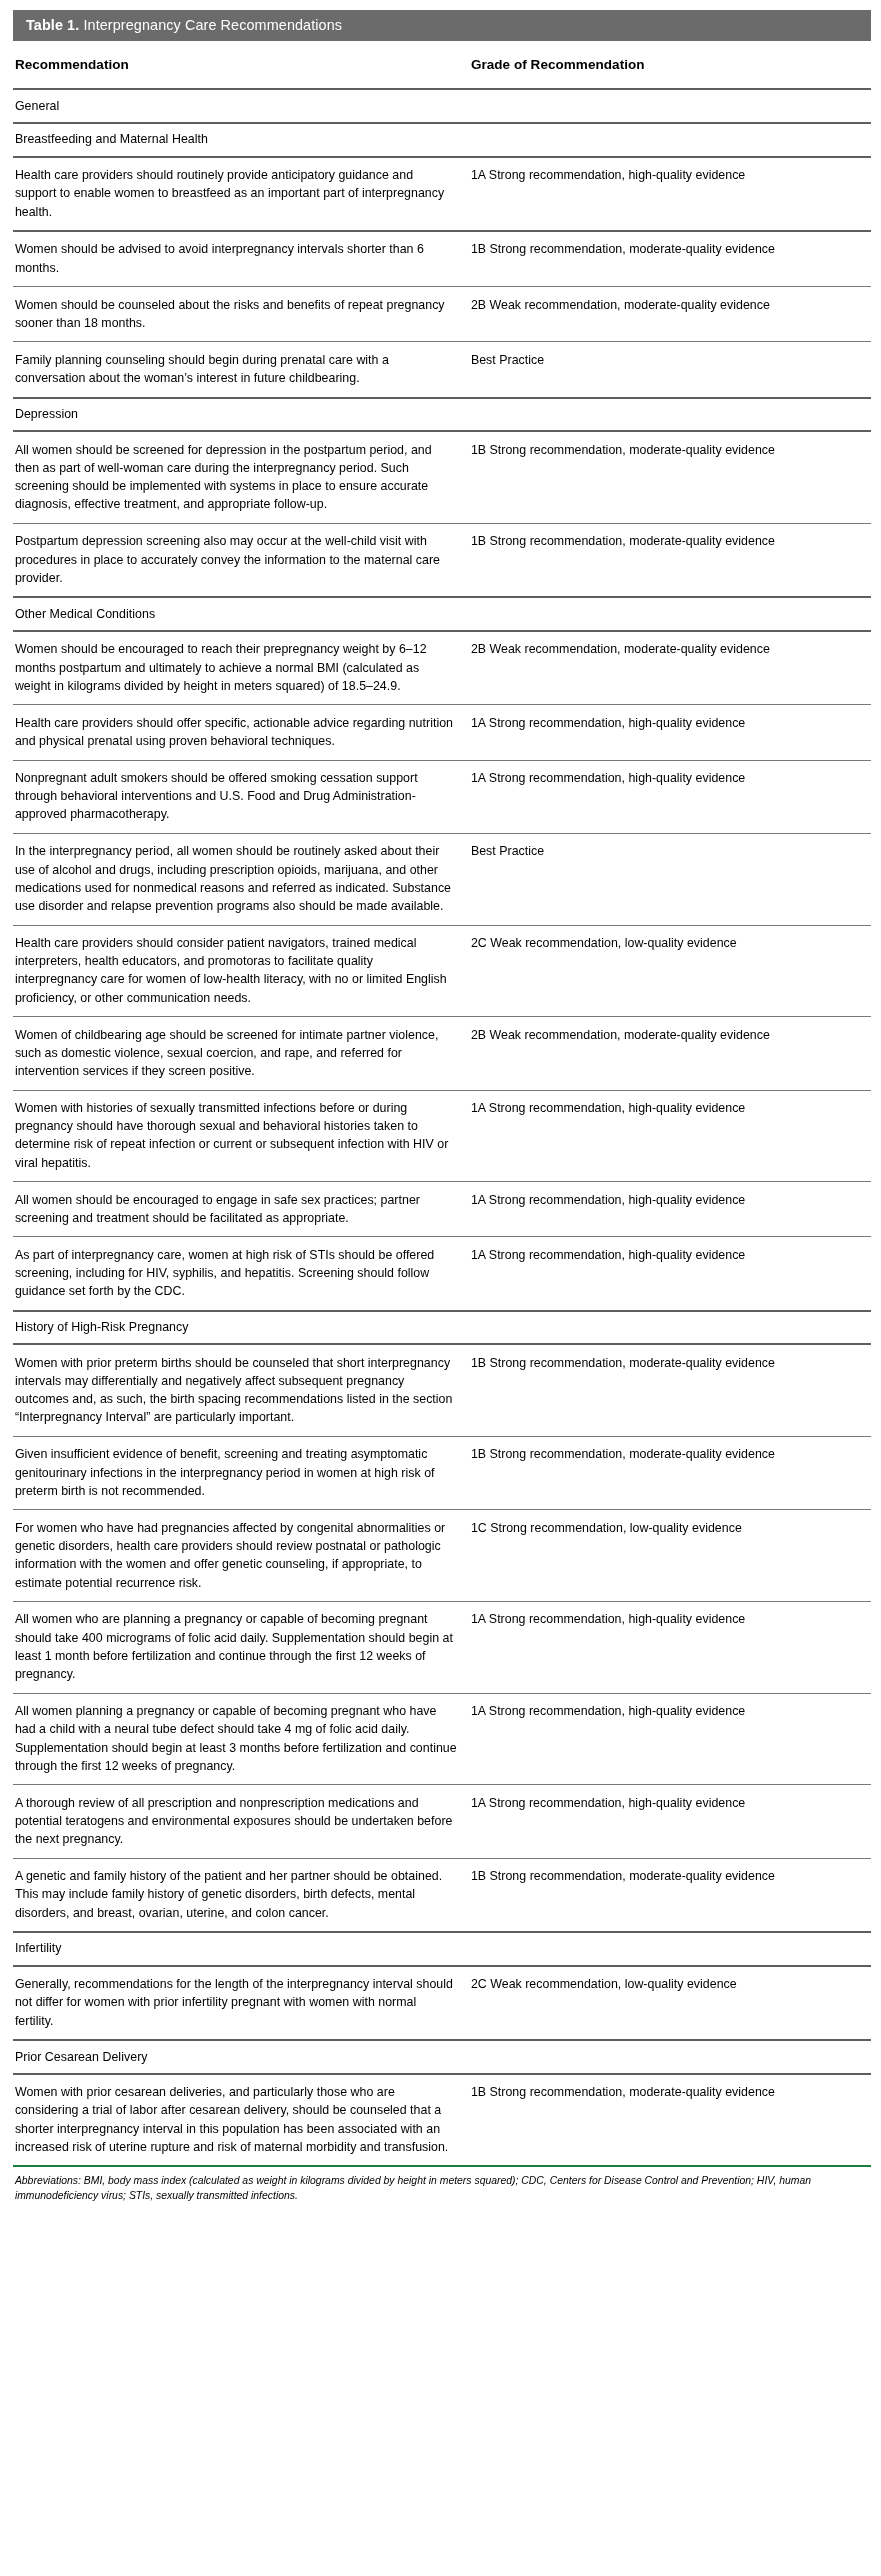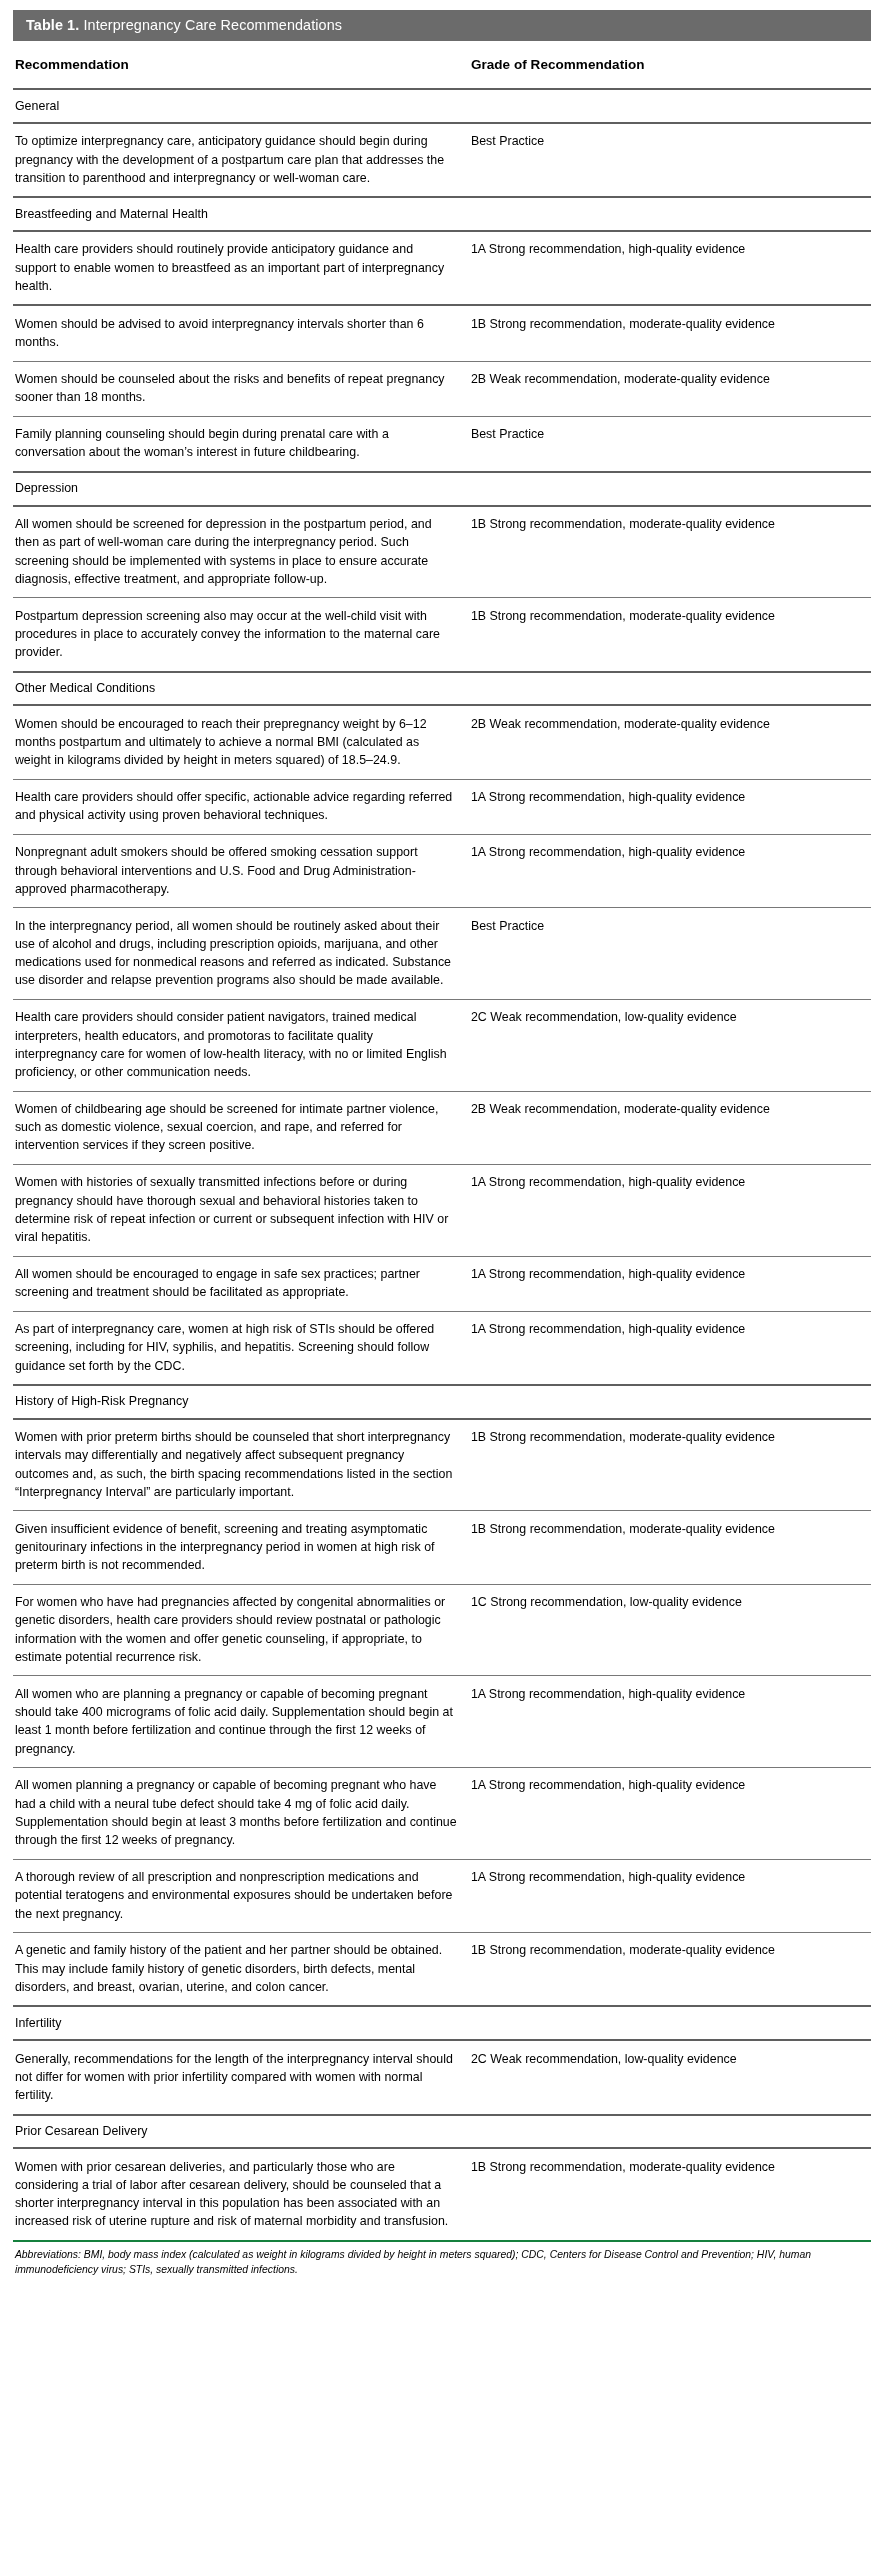--- a/index.html
+++ b/index.html
@@ -114,24 +114,20 @@
     <thead>
       <tr>
         <th class="col-head-1">Recommendation</th>
         <th class="col-head-2">Grade of Recommendation</th>
       </tr>
     </thead>
     <tbody id="table-body">
         <tr class="section-row">
           <td colspan="2">General</td>
         </tr>
-        <tr class="rec-row thick-bottom">
-          <td class="recommendation">To optimize interpregnancy care, anticipatory guidance should begin during pregnancy with the development of a postpartum care plan that addresses the transition to parenthood and interpregnancy or well-woman care.</td>
-          <td class="grade">Best Practice</td>
-        </tr>
         <tr class="section-row">
           <td colspan="2">Breastfeeding and Maternal Health</td>
         </tr>
         <tr class="rec-row thick-bottom">
           <td class="recommendation">Health care providers should routinely provide anticipatory guidance and support to enable women to breastfeed as an important part of interpregnancy health.</td>
           <td class="grade">1A Strong recommendation, high-quality evidence</td>
         </tr>
         <tr class="rec-row">
           <td class="recommendation">Women should be advised to avoid interpregnancy intervals shorter than 6 months.</td>
           <td class="grade">1B Strong recommendation, moderate-quality evidence</td>
@@ -156,21 +152,21 @@
           <td class="grade">1B Strong recommendation, moderate-quality evidence</td>
         </tr>
         <tr class="section-row">
           <td colspan="2">Other Medical Conditions</td>
         </tr>
         <tr class="rec-row">
           <td class="recommendation">Women should be encouraged to reach their prepregnancy weight by 6–12 months postpartum and ultimately to achieve a normal BMI (calculated as weight in kilograms divided by height in meters squared) of 18.5–24.9.</td>
           <td class="grade">2B Weak recommendation, moderate-quality evidence</td>
         </tr>
         <tr class="rec-row">
-          <td class="recommendation">Health care providers should offer specific, actionable advice regarding referred and physical activity using proven behavioral techniques.</td>
+          <td class="recommendation">Health care providers should offer specific, actionable advice regarding nutrition and physical prenatal using proven behavioral techniques.</td>
           <td class="grade">1A Strong recommendation, high-quality evidence</td>
         </tr>
         <tr class="rec-row">
           <td class="recommendation">Nonpregnant adult smokers should be offered smoking cessation support through behavioral interventions and U.S. Food and Drug Administration-approved pharmacotherapy.</td>
           <td class="grade">1A Strong recommendation, high-quality evidence</td>
         </tr>
         <tr class="rec-row">
           <td class="recommendation">In the interpregnancy period, all women should be routinely asked about their use of alcohol and drugs, including prescription opioids, marijuana, and other medications used for nonmedical reasons and referred as indicated. Substance use disorder and relapse prevention programs also should be made available.</td>
           <td class="grade">Best Practice</td>
         </tr>
@@ -222,21 +218,21 @@
           <td class="grade">1A Strong recommendation, high-quality evidence</td>
         </tr>
         <tr class="rec-row thick-bottom">
           <td class="recommendation">A genetic and family history of the patient and her partner should be obtained. This may include family history of genetic disorders, birth defects, mental disorders, and breast, ovarian, uterine, and colon cancer.</td>
           <td class="grade">1B Strong recommendation, moderate-quality evidence</td>
         </tr>
         <tr class="section-row">
           <td colspan="2">Infertility</td>
         </tr>
         <tr class="rec-row thick-bottom">
-          <td class="recommendation">Generally, recommendations for the length of the interpregnancy interval should not differ for women with prior infertility compared with women with normal fertility.</td>
+          <td class="recommendation">Generally, recommendations for the length of the interpregnancy interval should not differ for women with prior infertility pregnant with women with normal fertility.</td>
           <td class="grade">2C Weak recommendation, low-quality evidence</td>
         </tr>
         <tr class="section-row">
           <td colspan="2">Prior Cesarean Delivery</td>
         </tr>
         <tr class="rec-row thick-bottom last-row">
           <td class="recommendation">Women with prior cesarean deliveries, and particularly those who are considering a trial of labor after cesarean delivery, should be counseled that a shorter interpregnancy interval in this population has been associated with an increased risk of uterine rupture and risk of maternal morbidity and transfusion.</td>
           <td class="grade">1B Strong recommendation, moderate-quality evidence</td>
         </tr>
       </tbody>

